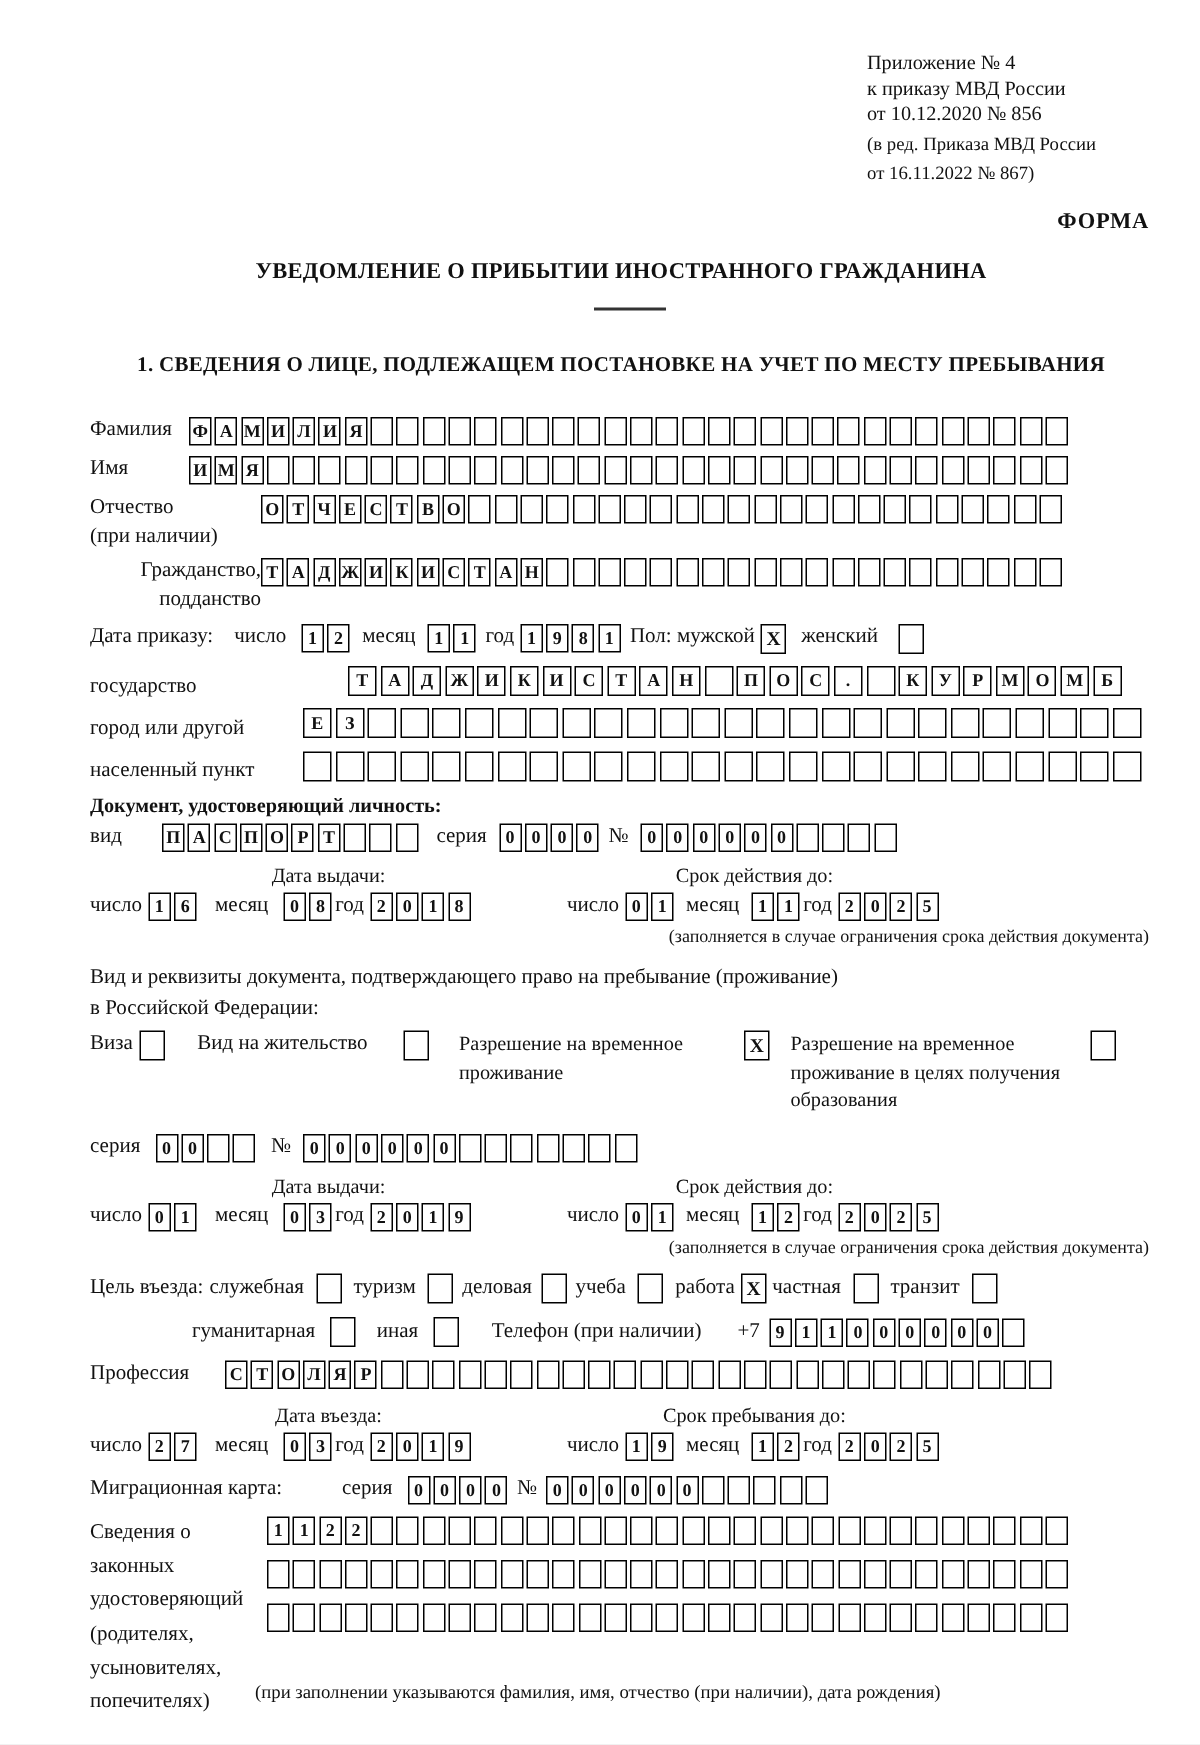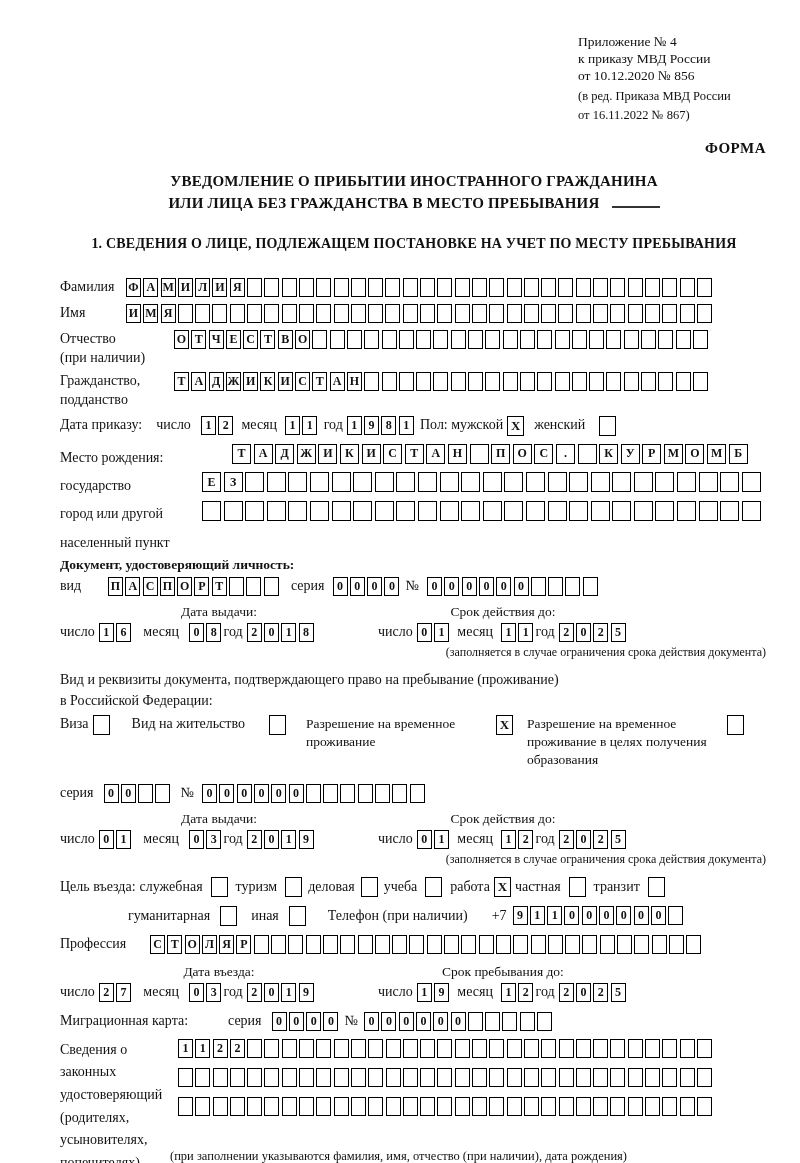--- a/index.html
+++ b/index.html
@@ -70,21 +70,21 @@
     <div>к приказу МВД России</div>
     <div>от 10.12.2020 № 856</div>
     <div class="ed">(в ред. Приказа МВД России</div>
     <div class="ed">от 16.11.2022 № 867)</div>
   </div>
 
   <div class="forma">ФОРМА</div>
 
   <div class="title">
     <div>УВЕДОМЛЕНИЕ О ПРИБЫТИИ ИНОСТРАННОГО ГРАЖДАНИНА</div>
-    <div><span>ИЛИ ЛИЦА БЕЗ ГРАЖДАНСТВА В МЕСТО ПРЕБЫВАНИЯ</span><span class="blank-line"></span></div>
+    <div><span class="blank-line"></span></div>
   </div>
 
   <div class="sec-head">1. СВЕДЕНИЯ О ЛИЦЕ, ПОДЛЕЖАЩЕМ ПОСТАНОВКЕ НА УЧЕТ ПО МЕСТУ ПРЕБЫВАНИЯ</div>
 
   <div class="row" style="margin-top:26px;">
     <span class="lbl" style="width:66px;">Фамилия</span>
     <span class="cells">
         <span class="cell">Ф</span>
         <span class="cell">А</span>
         <span class="cell">М</span>
@@ -196,21 +196,21 @@
         <span class="cell"></span>
         <span class="cell"></span>
         <span class="cell"></span>
         <span class="cell"></span>
         <span class="cell"></span>
         <span class="cell"></span>
       </span>
   </div>
 
   <div class="row" style="margin-top:4px;">
-    <span class="lbl" style="width:114px;">
+    <span class="lbl" style="width:114px;text-align:right;">
       <span>Гражданство,</span>
       <span class="sub">подданство</span>
     </span>
     <span class="cells">
         <span class="cell">Т</span>
         <span class="cell">А</span>
         <span class="cell">Д</span>
         <span class="cell">Ж</span>
         <span class="cell">И</span>
         <span class="cell">К</span>
@@ -272,21 +272,20 @@
       <span class="gap4"></span>
     <span class="box">X</span>
       <span class="gap10"></span>
     <span class="lbl">женский</span>
       <span class="gap14"></span>
     <span class="box"></span>
   </div>
 
   <div class="row" style="margin-top:8px;">
     <div class="bp-labels">
-      <div>Место рождения:</div>
       <div>государство</div>
       <div>город или другой</div>
       <div>населенный пункт</div>
     </div>
     <div class="bp-rows">
       <div class="r">
           <span class="cells wide" style="margin-left:30px;">
             <span class="cell">Т</span>
             <span class="cell">А</span>
             <span class="cell">Д</span>

